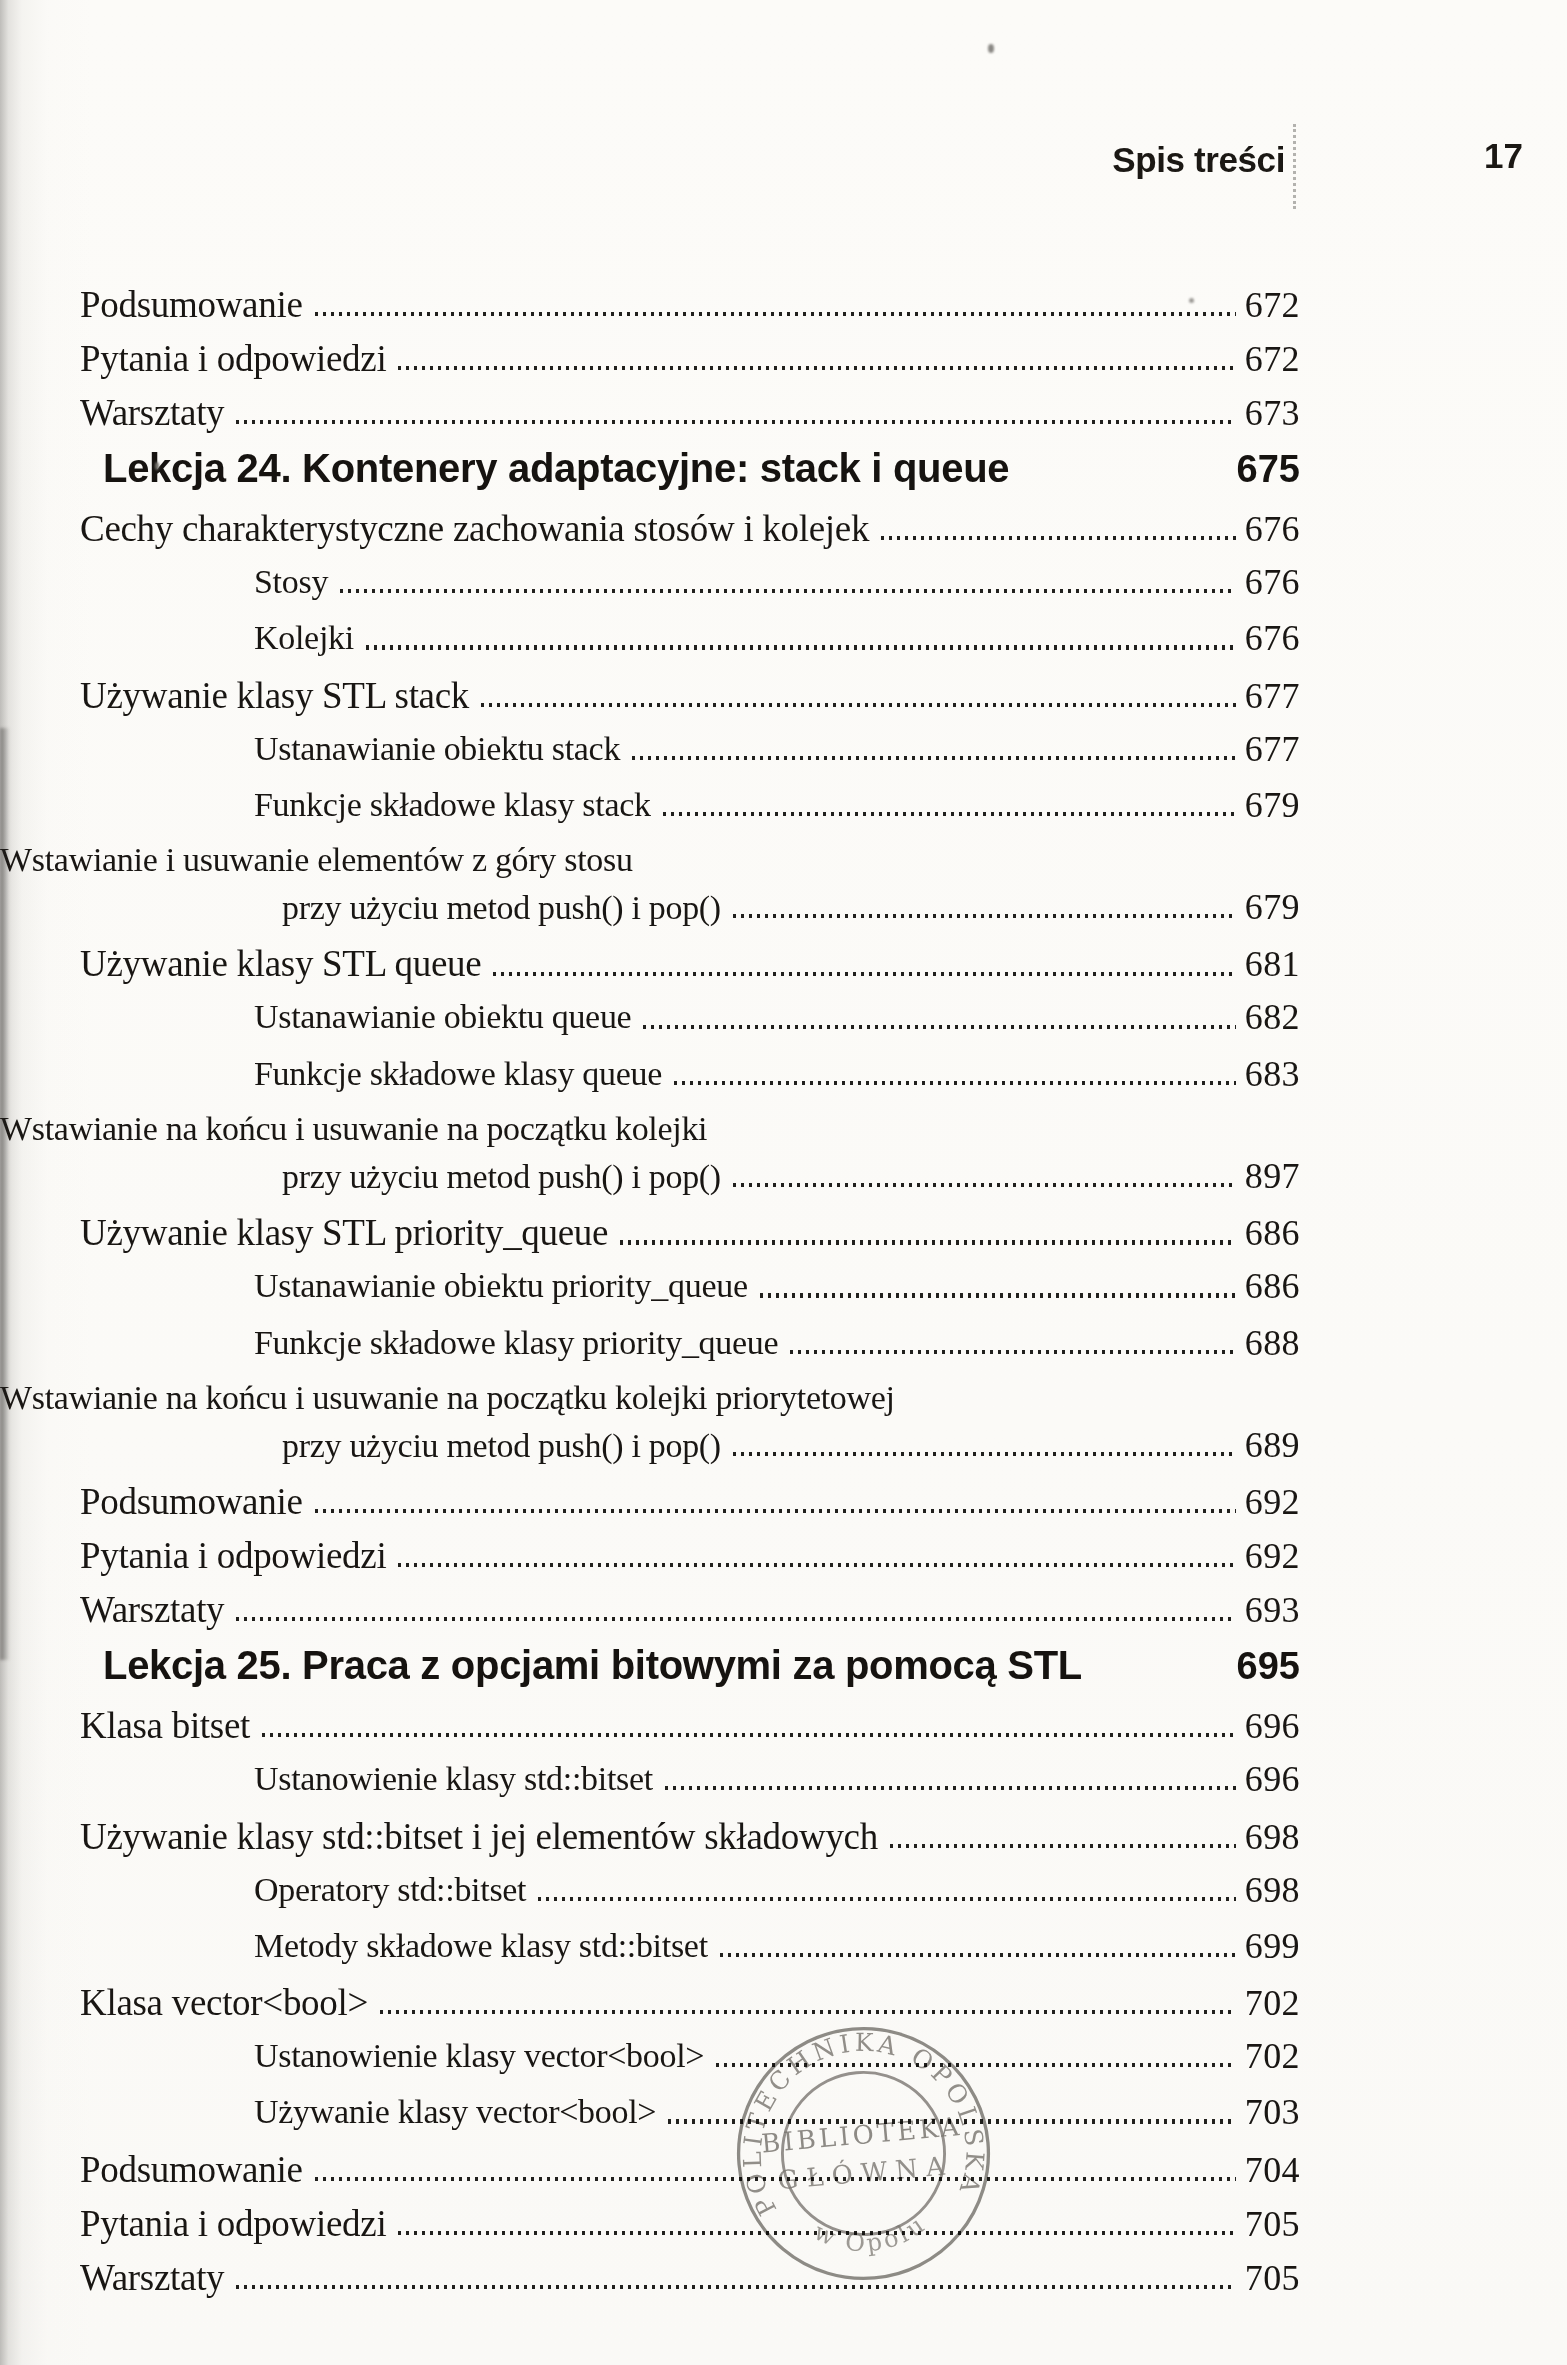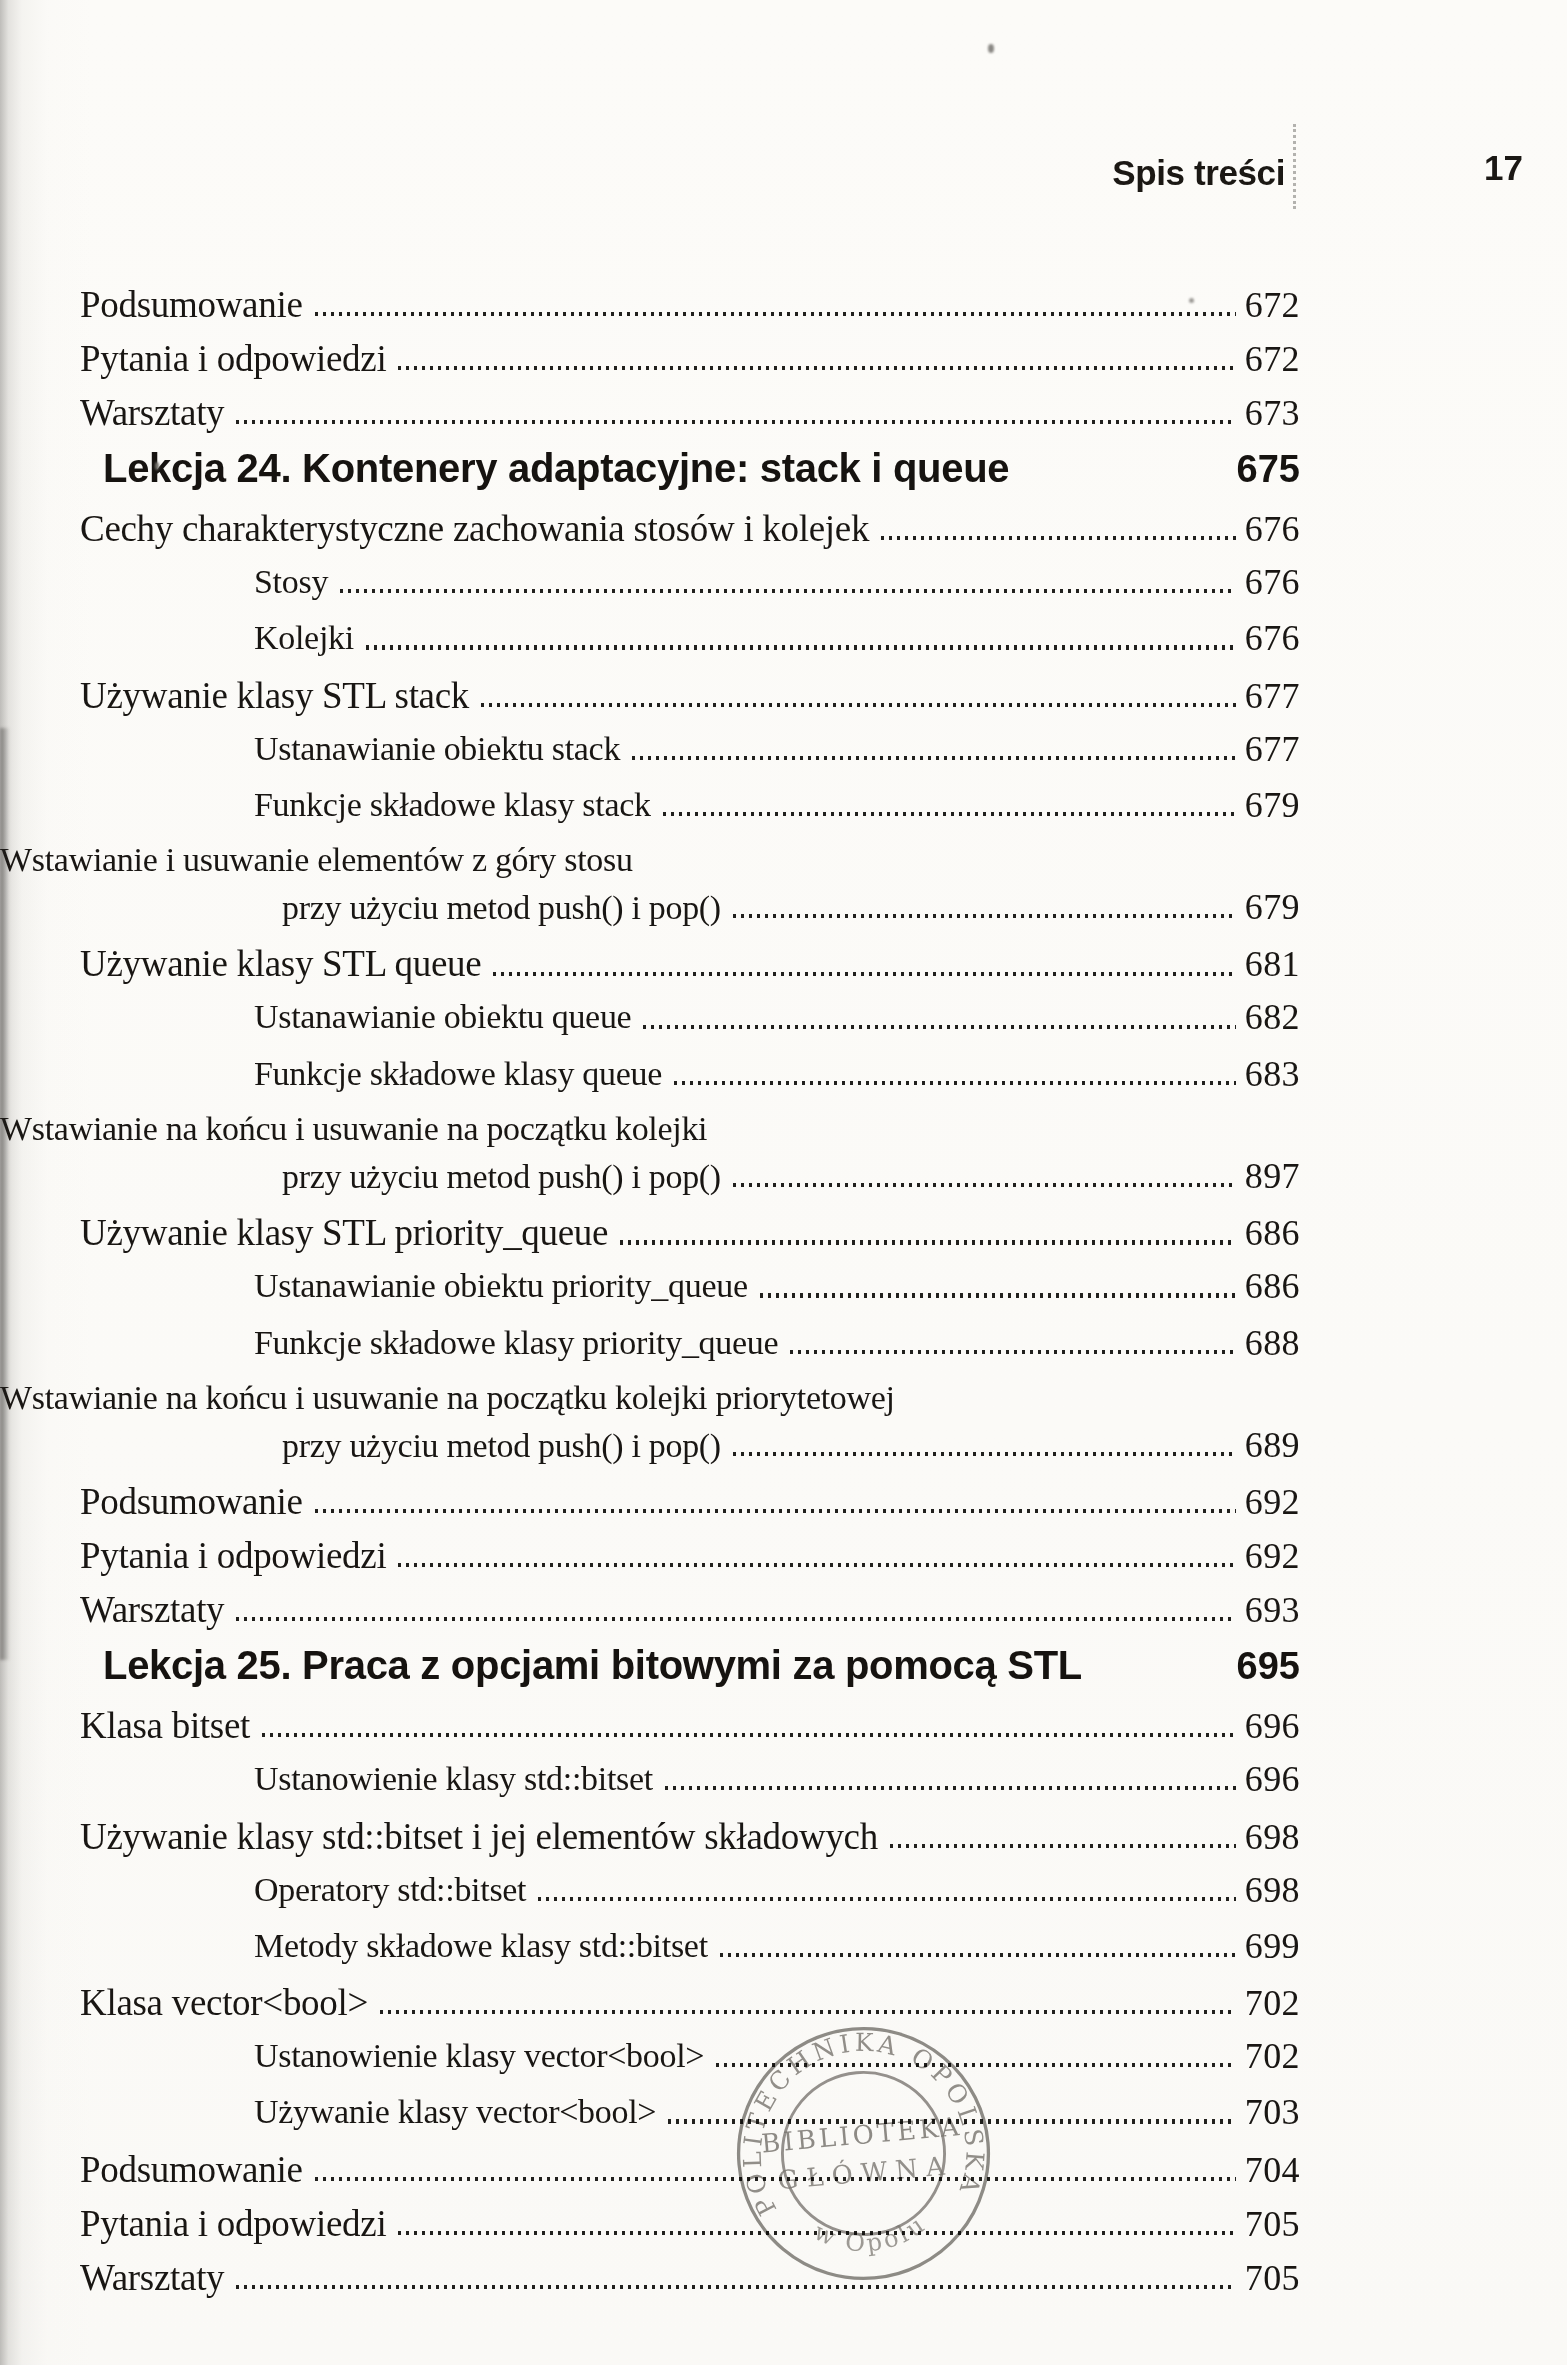--- a/index.html
+++ b/index.html
@@ -12,34 +12,34 @@
     position:relative;
     width:1568px; height:2366px;
     overflow:hidden;
     color:#191613;
     background:
       linear-gradient(90deg, rgba(90,88,84,0.38) 0px, rgba(140,138,132,0.22) 8.5px, rgba(190,188,182,0.12) 22px, rgba(230,228,222,0.05) 47px, rgba(0,0,0,0) 93px),
       linear-gradient(180deg, #fcfbf8 0%, #fbfaf7 60%, #faf9f6 100%);
   }
   
   .hdr-title {
-    position:absolute; top:155px; right:283px;
+    position:absolute; top:142px; right:283px;
     font-family:"Liberation Sans", sans-serif;
     font-weight:bold; font-size:35px; letter-spacing:-0.4px;
     line-height:1;
     color:#1b1814;
   }
   .hdr-sep {
     position:absolute; left:1293px; top:124px;
     height:85px; width:0;
     border-left:3.4px dotted #9b9a96;
     opacity:0.75;
   }
   .hdr-num {
-    position:absolute; top:150px; left:1484px;
+    position:absolute; top:138px; left:1484px;
     font-family:"Liberation Sans", sans-serif;
     font-weight:bold; font-size:35px; line-height:1;
     color:#1b1814;
   }
   
   .toc {
     position:absolute; left:0; top:286px; width:1300px;
   }
   .row { display:flex; align-items:baseline; line-height:1; }
   .row .label { white-space:pre; letter-spacing:-0.3px; }

